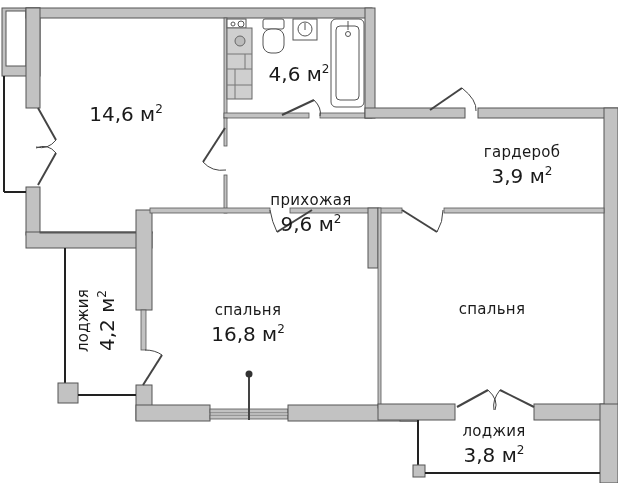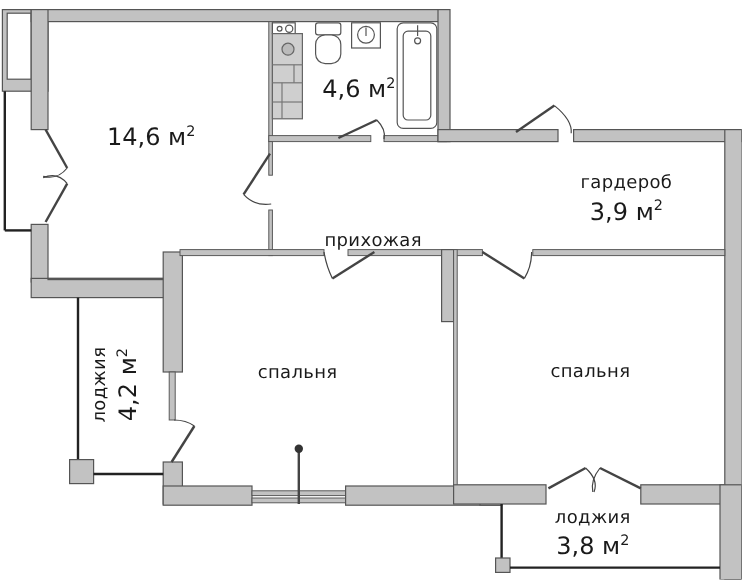--- a/index.html
+++ b/index.html
@@ -154,34 +154,36 @@
 <div class="label" style="left:126px; top:99px;">
   <span class="room-area"><span>14,6</span> <span>м</span><sup>2</sup></span>
 </div>
 
 <div class="label" style="left:299px; top:59px;">
   <span class="room-area"><span>4,6</span> <span>м</span><sup>2</sup></span>
 </div>
 
 <div class="label" style="left:311px; top:143px;margin-top:48px;">
   <span class="room-name">прихожая</span>
+  <span class="room-area"><span>9,6</span> <span>м</span><sup>2</sup></span>
 </div>
 
 <div class="label" style="left:522px; top:143px;">
   <span class="room-name">гардероб</span>
   <span class="room-area"><span>3,9</span> <span>м</span><sup>2</sup></span>
 </div>
 
 <div class="label vertical" style="left:96px; top:298px;">
   <span class="room-name">лоджия</span>
   <span class="room-area"><span>4,2</span> <span>м</span><sup>2</sup></span>
 </div>
 
 <div class="label" style="left:248px; top:301px;">
   <span class="room-name">спальня</span>
+  <span class="room-area"><span>16,8</span> <span>м</span><sup>2</sup></span>
 </div>
 
 <div class="label" style="left:492px; top:300px;">
   <span class="room-name">спальня</span>
 </div>
 
 <div class="label" style="left:494px; top:422px;">
   <span class="room-name">лоджия</span>
   <span class="room-area"><span>3,8</span> <span>м</span><sup>2</sup></span>
 </div>

